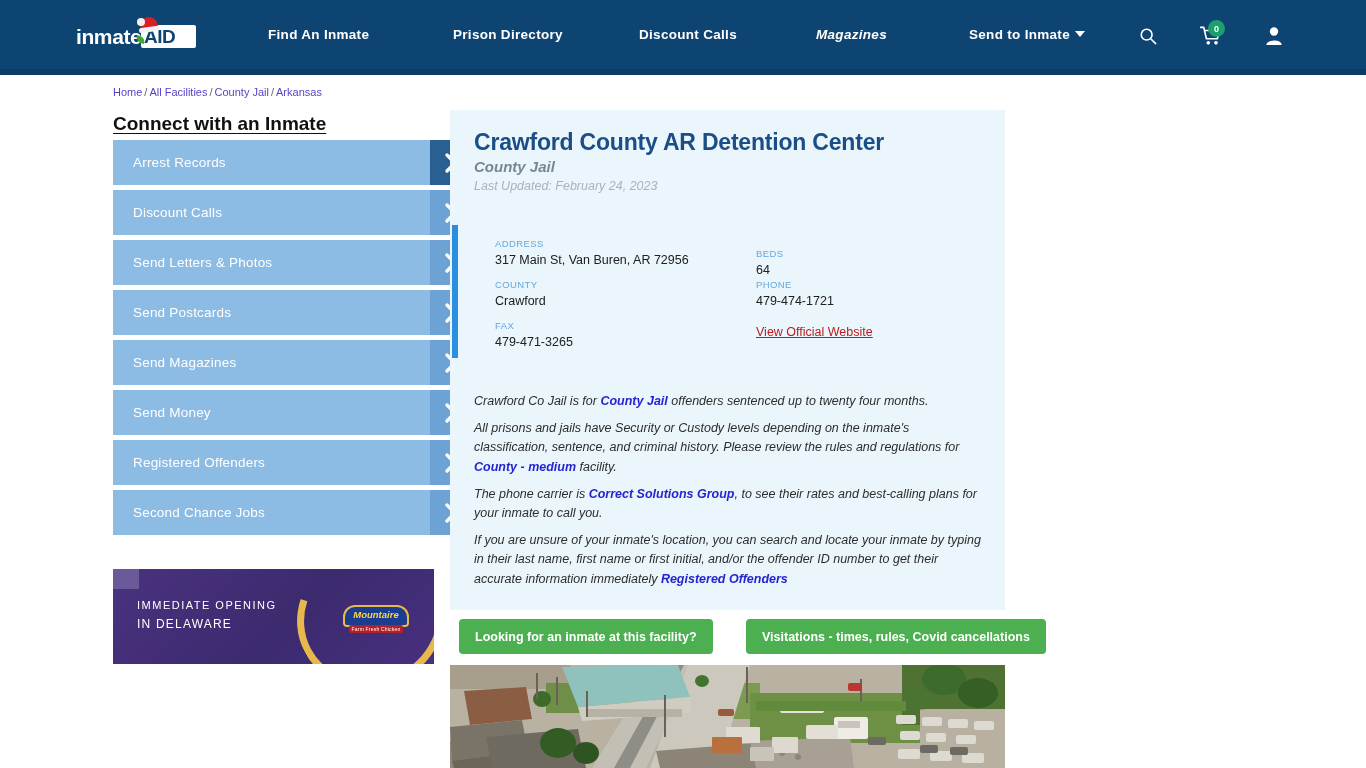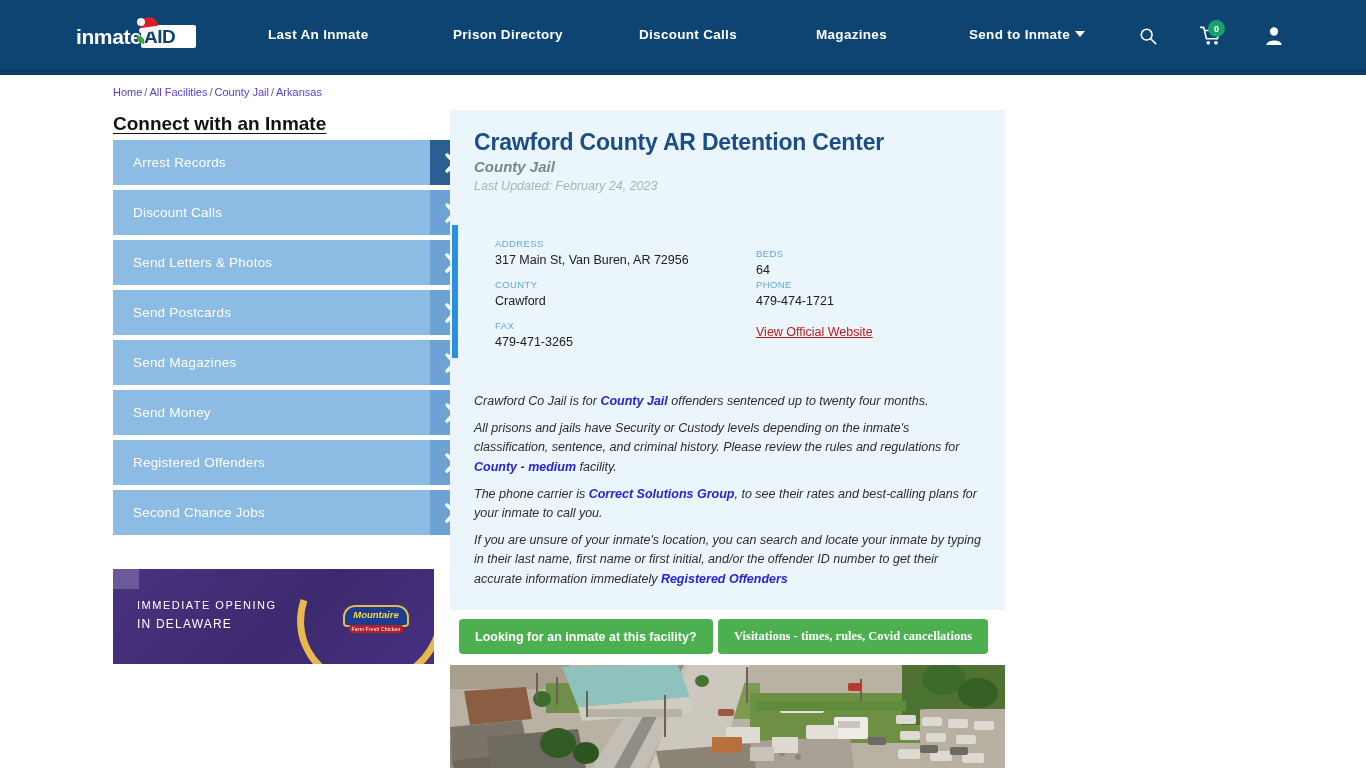--- a/index.html
+++ b/index.html
@@ -78,21 +78,21 @@
     height: 69px; display: flex; align-items: center;
   }
   .nav-link {
     color: #ffffff; font-size: 13.5px; font-weight: bold;
     letter-spacing: 0.3px; white-space: nowrap;
     cursor: pointer; text-decoration: none;
   }
   .nav-link.n0 { position: absolute; left: 0px; }
   .nav-link.n1 { position: absolute; left: 185px; }
   .nav-link.n2 { position: absolute; left: 371px; }
-  .nav-link.n3 { position: absolute; left: 548px; }
+  .nav-link.n3 { position: absolute; left: 548px; font-style: italic; }
   .nav-link.n4 { position: absolute; left: 701px; }
   .caret-dn {
     display: inline-block; width: 0; height: 0; margin-left: 5px;
     border-left: 5px solid transparent;
     border-right: 5px solid transparent;
     border-top: 6px solid #ffffff;
     vertical-align: 2px;
   }
 
   .icon-search {
@@ -252,21 +252,21 @@
 
   
   .green-btn {
     position: absolute; top: 619px; height: 35px;
     background: #4caf50; border-radius: 4px;
     display: flex; align-items: center; justify-content: center;
     color: #ffffff; font-size: 12.5px; font-weight: bold;
     cursor: pointer; padding: 0 16px; white-space: nowrap;
   }
   .green-btn.b1 { left: 459px; }
-  .green-btn.b2 { left: 718px; font-family: Liberation Serif, serif; }
+  .green-btn.b2 { left: 746px; }
 
   
   .aerial {
     position: absolute; left: 450px; top: 665px;
     width: 555px; height: 103px;
     overflow: hidden;
     background: #9a9384;
   }
 </style>
 </head>
@@ -281,21 +281,21 @@
   <span class="logo-aid-text">AID</span>
   <span class="leaf"></span>
   <span class="santa-hat">
     <span class="hat-body"></span>
     <span class="hat-brim"></span>
     <span class="hat-ball"></span>
   </span>
 </div>
 
 <div class="nav-links">
-  <a class="nav-link n0">Last An Inmate</a>
+  <a class="nav-link n0">Find An Inmate</a>
   <a class="nav-link n1">Prison Directory</a>
   <a class="nav-link n2">Discount Calls</a>
   <a class="nav-link n3">Magazines</a>
   <a class="nav-link n4"><span>Send to Inmate</span><span class="caret-dn"></span></a>
 </div>
 
 <span class="icon-search">
   <svg viewBox="0 0 20 20" width="18" height="18">
       <circle cx="8.5" cy="8.5" r="6" fill="none" stroke="#ffffff" stroke-width="1.8"></circle>
       <line x1="13" y1="13" x2="18.5" y2="18.5" stroke="#ffffff" stroke-width="1.8" stroke-linecap="round"></line>

